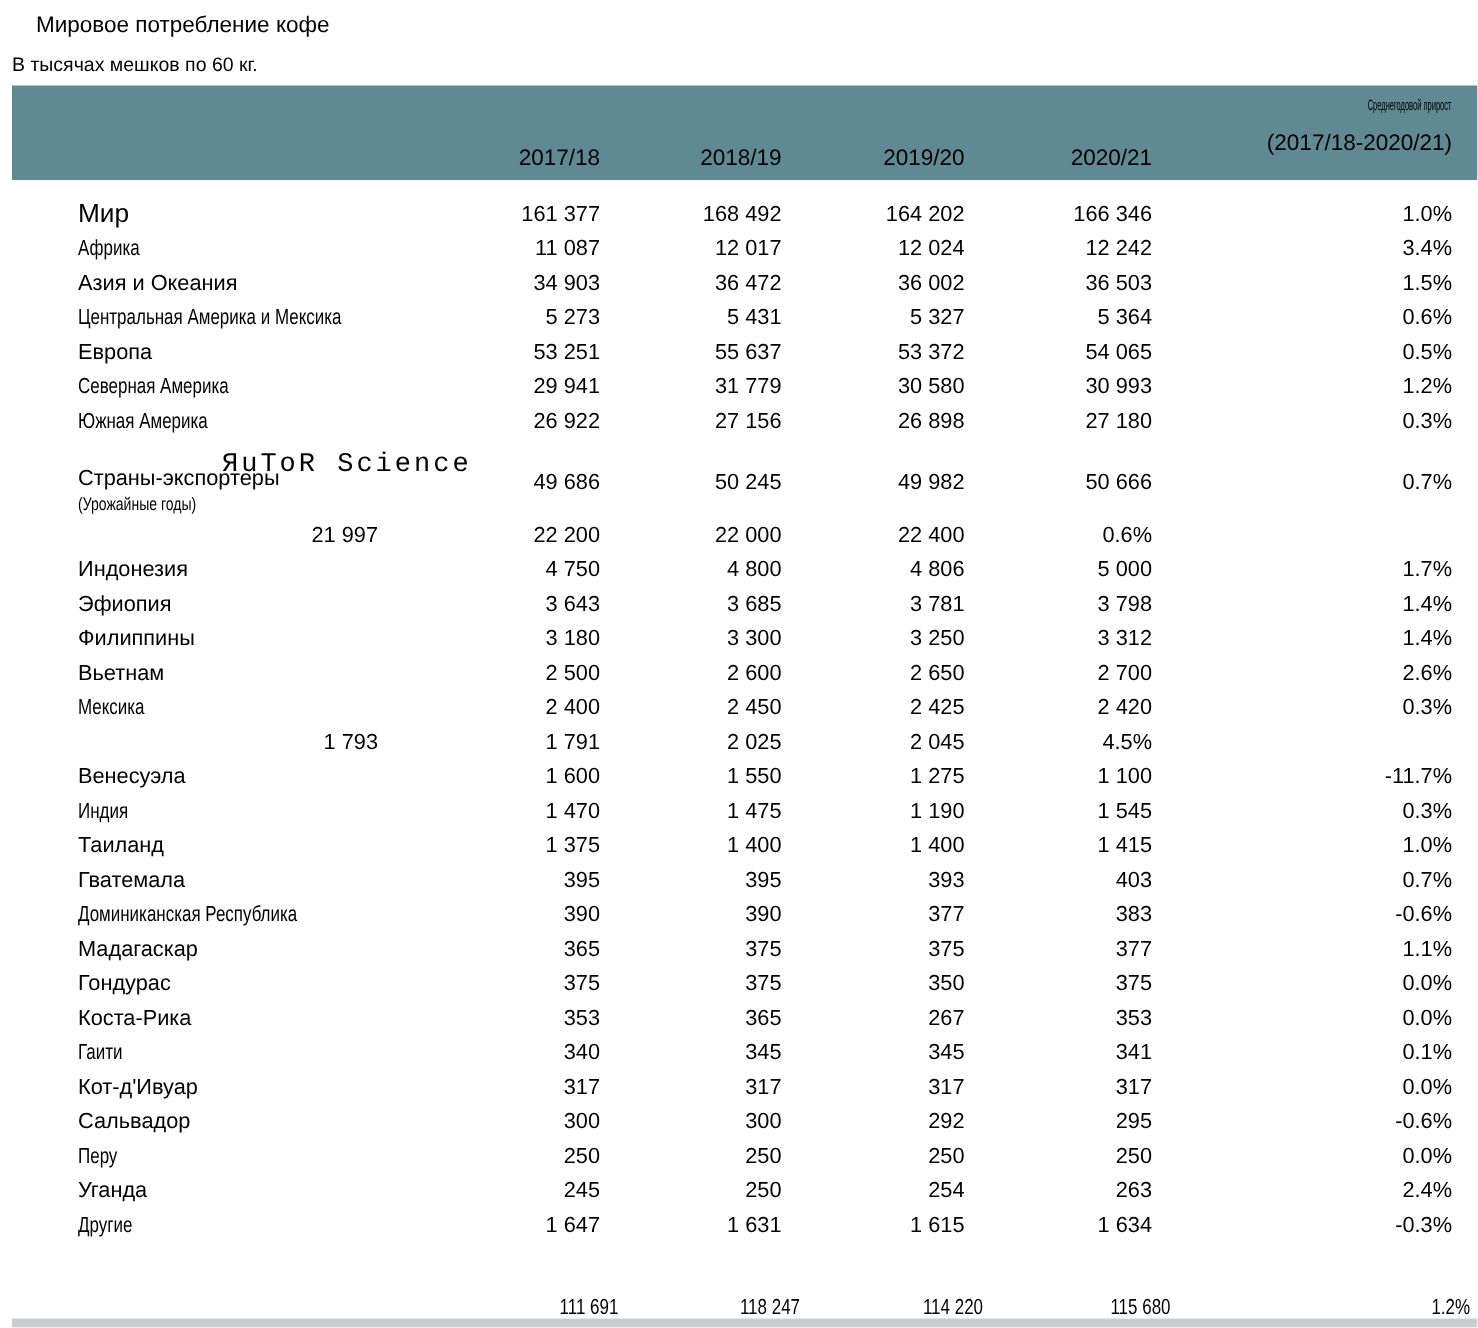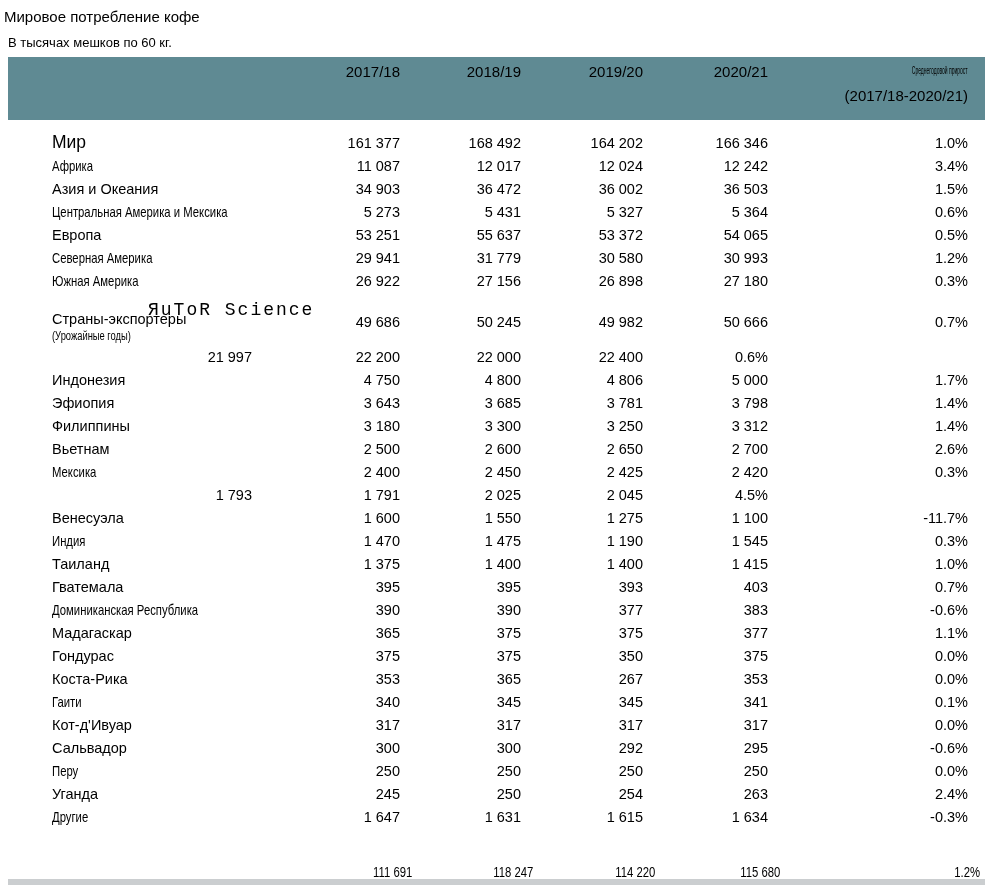--- a/index.html
+++ b/index.html
@@ -1,30 +1,30 @@
 <!DOCTYPE html>
 <html><head>
 <meta charset="utf-8">
 <style>
   html,body { margin:0; padding:0; }
   .page {
     position:relative; width:985px; height:885px; background:#ffffff;
     font-family:"Liberation Sans", sans-serif; color:#000; overflow:hidden;
   }
-  .title    { position:absolute; left:4px; top:8px;  font-size:15px; }
+  .title    { position:absolute; left:24px; top:8px;  font-size:15px; }
   .subtitle { position:absolute; left:8px; top:35px; font-size:13px; }
 
   .header-band {
     position:absolute; left:8px; top:57px; width:977px; height:63px;
   }
   .header-grid {
     display:grid; grid-template-columns:244px 148px 121px 122px 125px 200px;
     align-items:start;
   }
-  .year-cell { text-align:right; font-size:15px; padding-top:6px; }
+  .year-cell { text-align:right; font-size:15px; padding-top:23px;margin-top:17px; }
   .growth-small {
     position:absolute; right:17px; top:8px; font-size:10px; white-space:nowrap;
     transform:scaleX(0.5); transform-origin:100% 50%;
   }
   .growth-range {
     position:absolute; right:17px; top:30px; font-size:15px; white-space:nowrap;
   }
 
   .rows { position:absolute; left:8px; top:131px; width:977px; }
   .row {

